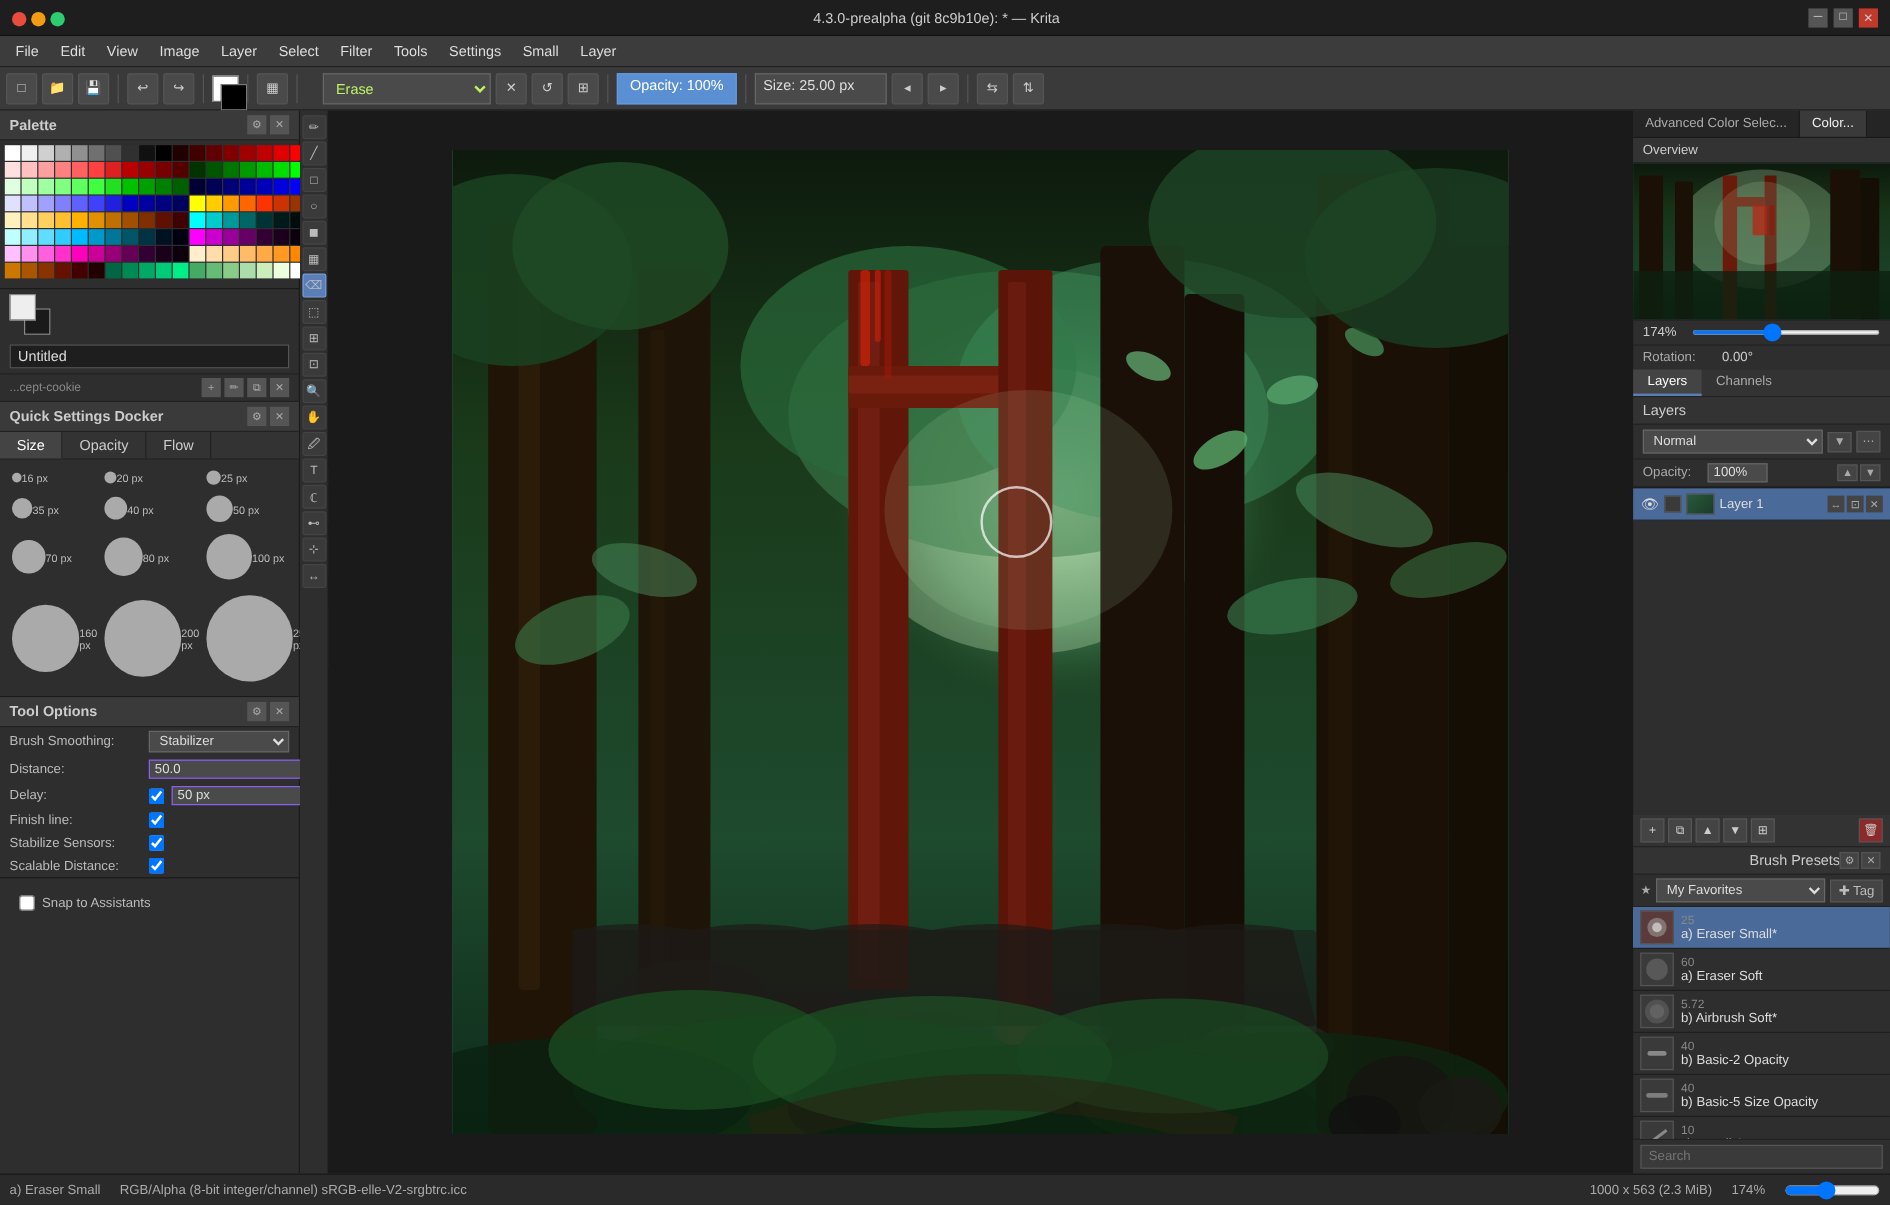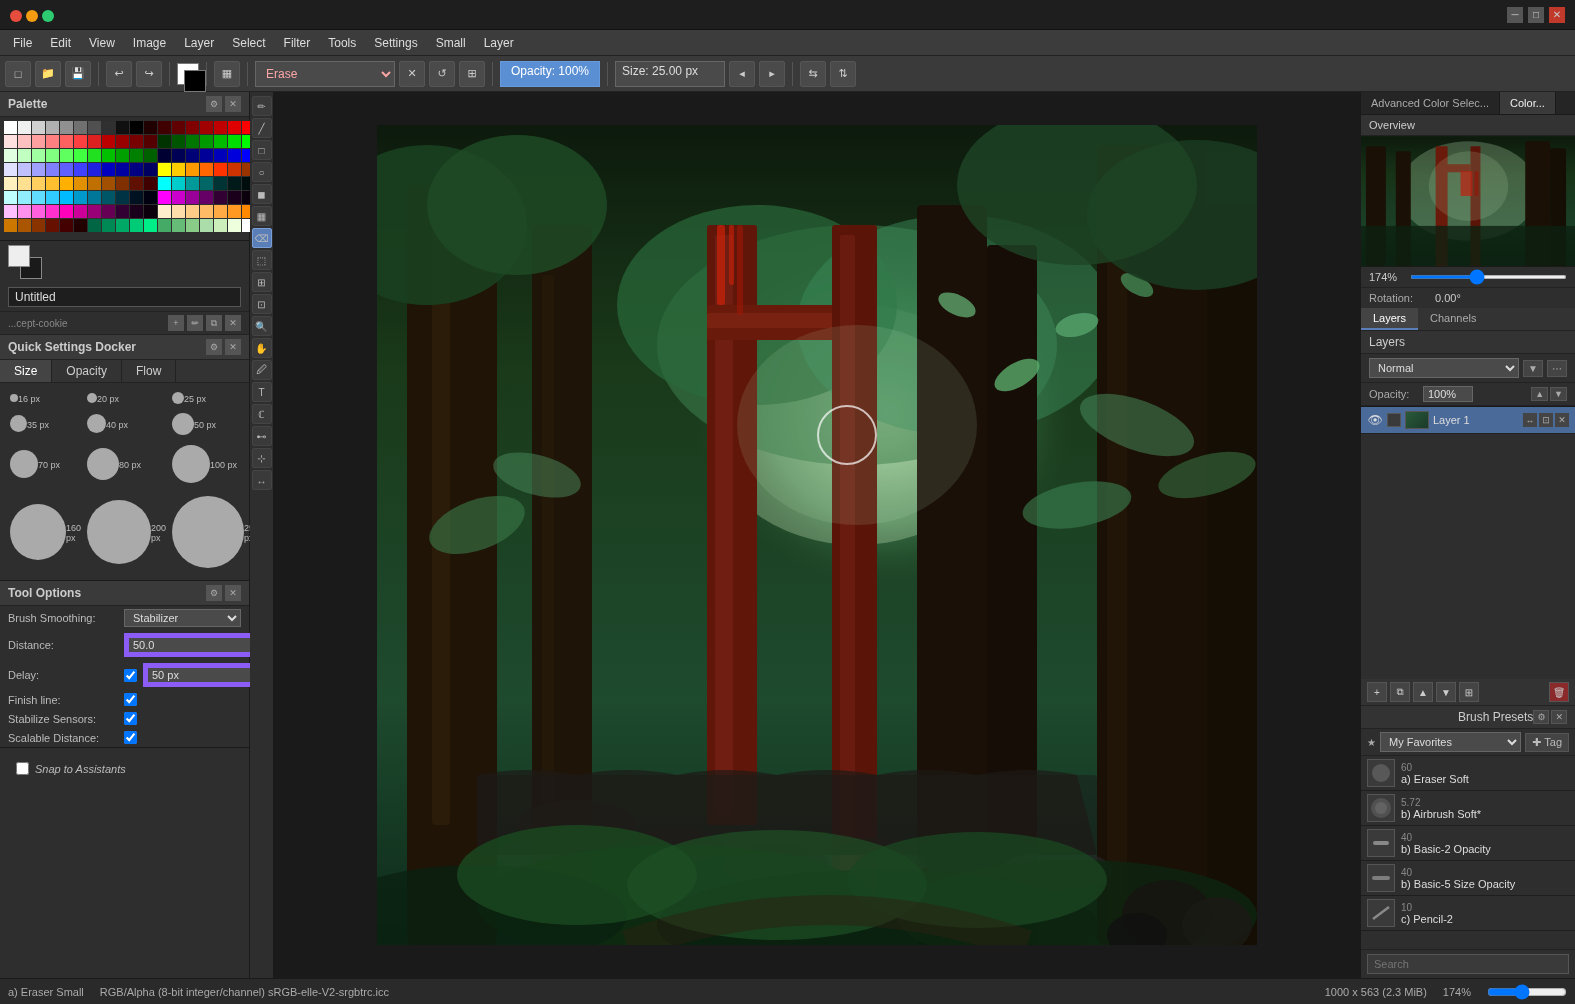--- a/index.html
+++ b/index.html
@@ -83,25 +83,26 @@
       color: #ccc;
       display: flex; align-items: center; justify-content: center;
       cursor: pointer;
       font-size: 11px;
       border-radius: 2px;
     }
     .toolbar-sep { width: 1px; height: 24px; background: #555; margin: 0 3px; }
     .brush-name-select {
       background: #4a4a4a;
       border: 1px solid #666;
-      color: #fca5a5;
+      color: #bef264;
       padding: 2px 6px;
       width: 140px;
       height: 26px;
       font-size: 12px;
+      margin-left: 14px;
     }
     .opacity-box {
       background: #5a8fd4;
       border: 1px solid #6699dd;
       color: #fff;
       padding: 2px 8px;
       height: 26px;
       font-size: 12px;
       min-width: 100px;
       text-align: center;
@@ -258,21 +259,21 @@
     }
     .to-row {
       display: flex;
       align-items: center;
       padding: 3px 8px;
       gap: 6px;
     }
     .to-label { color: #bbb; font-size: 11px; min-width: 110px; }
     .to-value {
       background: #4a4a4a;
-      border: 5px solid #8b5cf6;
+      border: 1px solid #8b5cf6;
       color: #ddd;
       padding: 1px 4px;
       font-size: 11px;
       flex: 1;
     }
     .to-dropdown {
       background: #4a4a4a;
       border: 1px solid #666;
       color: #ddd;
       padding: 1px 4px;
@@ -285,21 +286,21 @@
       padding: 3px 8px;
       gap: 6px;
     }
     .checkbox-row input[type=checkbox] { cursor: pointer; }
     .checkbox-row label { color: #bbb; font-size: 11px; }
 
     
     #snap-section {
       padding: 6px 8px;
     }
-    .snap-label { color: #bbb; font-size: 11px; font-style: italic; }
+    .snap-label { color: #bbb; font-size: 11px; }
 
     
     #toolbox {
       width: 24px;
       background: #2e2e2e;
       display: flex;
       flex-direction: column;
       align-items: center;
       padding: 4px 2px;
       gap: 2px;
@@ -611,20 +612,21 @@
   </style>
 </head>
 <body>
 
 <div id="title-bar">
   <div style="display:flex;gap:4px;">
     <span style="width:12px;height:12px;background:#e74c3c;border-radius:50%;display:block;margin-top:2px;"></span>
     <span style="width:12px;height:12px;background:#f39c12;border-radius:50%;display:block;margin-top:2px;"></span>
     <span style="width:12px;height:12px;background:#2ecc71;border-radius:50%;display:block;margin-top:2px;"></span>
   </div>
+  <div class="title">4.3.0-prealpha (git 8c9b10e): * — Krita</div>
   <div class="win-controls">
     <button class="win-btn">─</button>
     <button class="win-btn">□</button>
     <button class="win-btn close">✕</button>
   </div>
 </div>
 
 <div id="menu-bar">
   <span class="menu-item">File</span>
   <span class="menu-item">Edit</span>
@@ -1229,20 +1231,32 @@
       </div>
       <div id="bp-filter-row">
         <span style="font-size:10px;color:#aaa;">★</span>
         <select class="bp-filter-select">
           <option>My Favorites</option>
         </select>
         <button class="bp-tag-btn">✚ Tag</button>
       </div>
       <div id="brush-list">
 
+        <div class="brush-item active">
+          <div class="brush-icon" style="background:#5a3a3a;">
+            <svg width="24" height="24" viewBox="0 0 24 24" xmlns="http://www.w3.org/2000/svg">
+                <ellipse cx="12" cy="12" rx="8" ry="8" fill="#aaa" opacity="0.5"></ellipse>
+                <ellipse cx="12" cy="12" rx="4" ry="4" fill="#ddd" opacity="0.7"></ellipse>
+              </svg>
+          </div>
+          <div class="brush-item-info">
+            <div class="brush-item-num">25</div>
+            <div class="brush-item-name">a) Eraser Small*</div>
+          </div>
+        </div>
         <div class="brush-item">
           <div class="brush-icon">
             <svg width="24" height="24" viewBox="0 0 24 24" xmlns="http://www.w3.org/2000/svg">
                 <ellipse cx="12" cy="12" rx="9" ry="9" fill="#888" opacity="0.4"></ellipse>
               </svg>
           </div>
           <div class="brush-item-info">
             <div class="brush-item-num">60</div>
             <div class="brush-item-name">a) Eraser Soft</div>
           </div>

